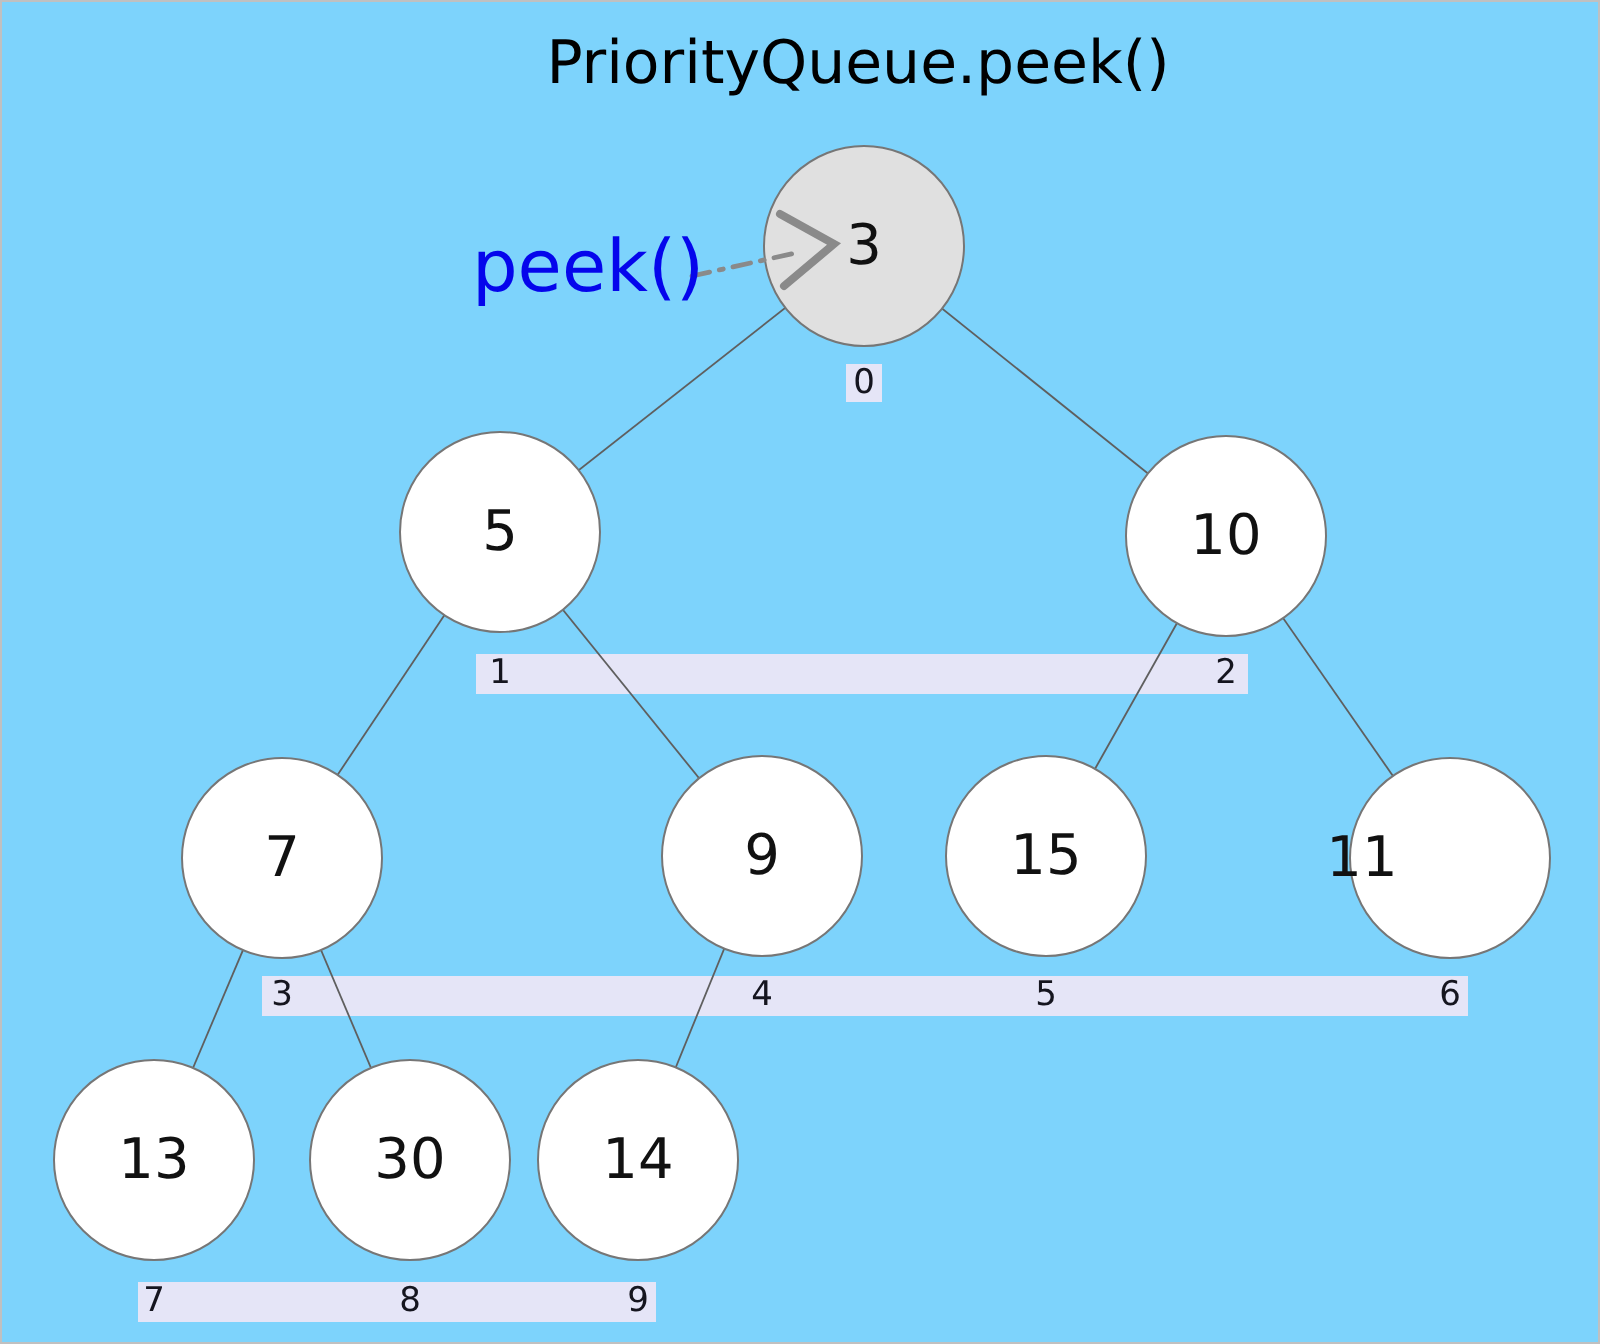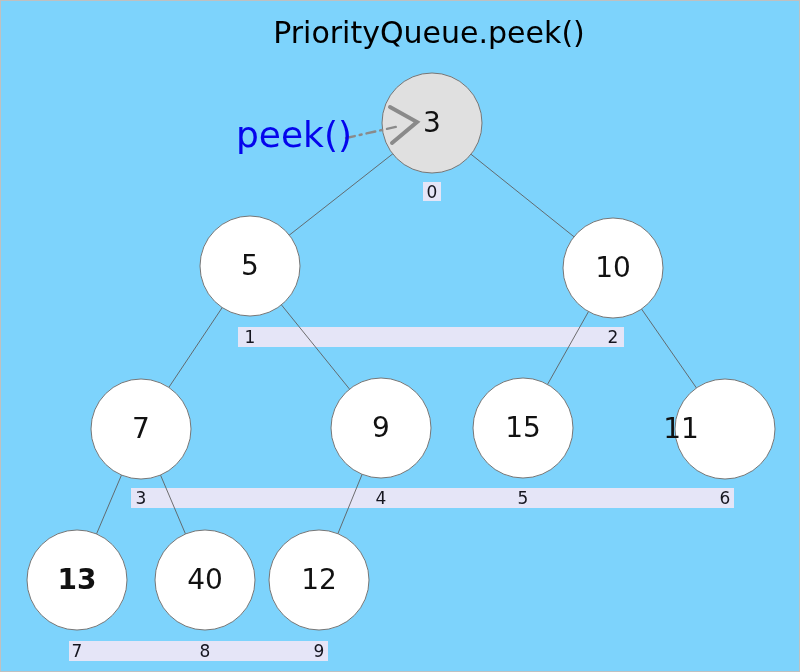--- a/index.html
+++ b/index.html
@@ -85,20 +85,20 @@
       <div class="node-value" style="left: 612px; top: 267px; color: rgb(17, 17, 17);">10</div>
       <div class="index-label" style="left: 612px; top: 336px; color: rgb(21, 21, 31);">2</div>
       <div class="node-value" style="left: 140px; top: 428px; color: rgb(17, 17, 17);">7</div>
       <div class="index-label" style="left: 140px; top: 497px; color: rgb(21, 21, 31);">3</div>
       <div class="node-value" style="left: 380px; top: 427px; color: rgb(17, 17, 17);">9</div>
       <div class="index-label" style="left: 380px; top: 497px; color: rgb(21, 21, 31);">4</div>
       <div class="node-value" style="left: 522px; top: 427px; color: rgb(17, 17, 17); text-align: center;">15</div>
       <div class="index-label" style="left: 522px; top: 497px; color: rgb(21, 21, 31);">5</div>
       <div class="node-value" style="left: 680px; top: 428px; color: rgb(17, 17, 17);">11</div>
       <div class="index-label" style="left: 724px; top: 497px; color: rgb(21, 21, 31);">6</div>
-      <div class="node-value" style="left: 76px; top: 579px; color: rgb(17, 17, 17); font-weight: bold;">13</div>
+      <div class="node-value" style="left: 76px; top: 579px; color: rgb(17, 17, 17);">13</div>
       <div class="index-label" style="left: 76px; top: 650px; color: rgb(21, 21, 31);">7</div>
-      <div class="node-value" style="left: 204px; top: 579px; color: rgb(17, 17, 17);">40</div>
+      <div class="node-value" style="left: 204px; top: 579px; color: rgb(17, 17, 17);">30</div>
       <div class="index-label" style="left: 204px; top: 650px; color: rgb(21, 21, 31);">8</div>
-      <div class="node-value" style="left: 318px; top: 579px; color: rgb(17, 17, 17);">12</div>
+      <div class="node-value" style="left: 318px; top: 579px; color: rgb(17, 17, 17);">14</div>
       <div class="index-label" style="left: 318px; top: 650px; color: rgb(21, 21, 31);">9</div>
     </div>
 </div>
 
 </body></html>

